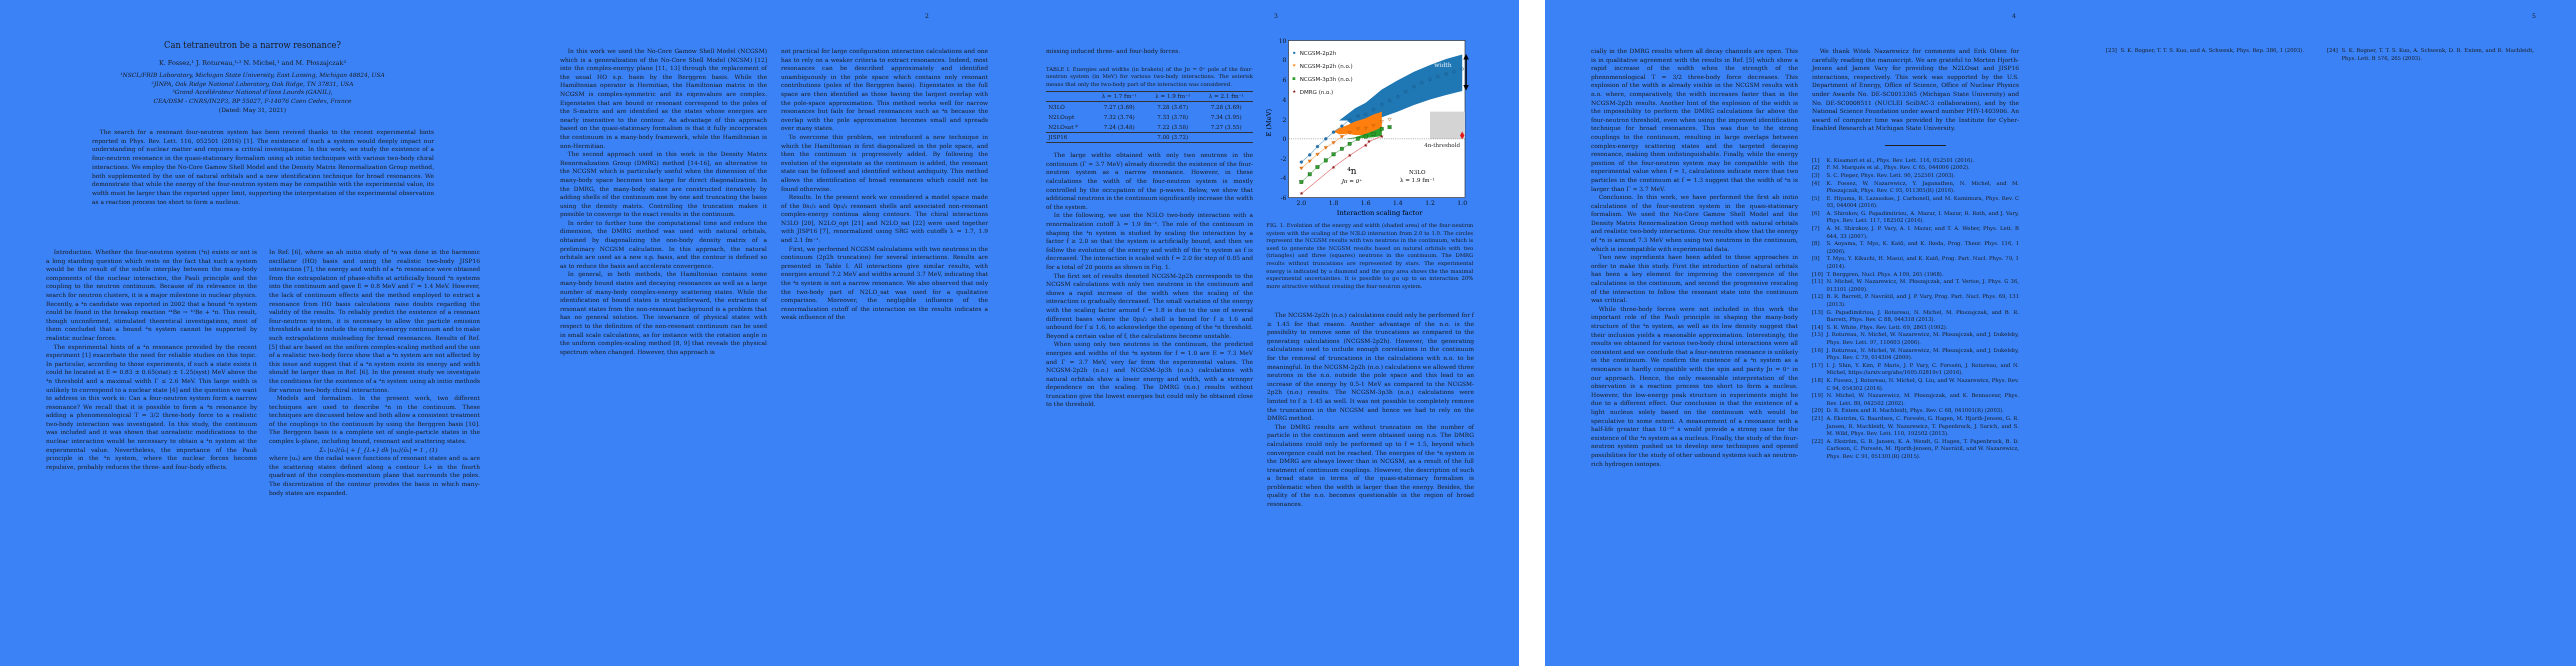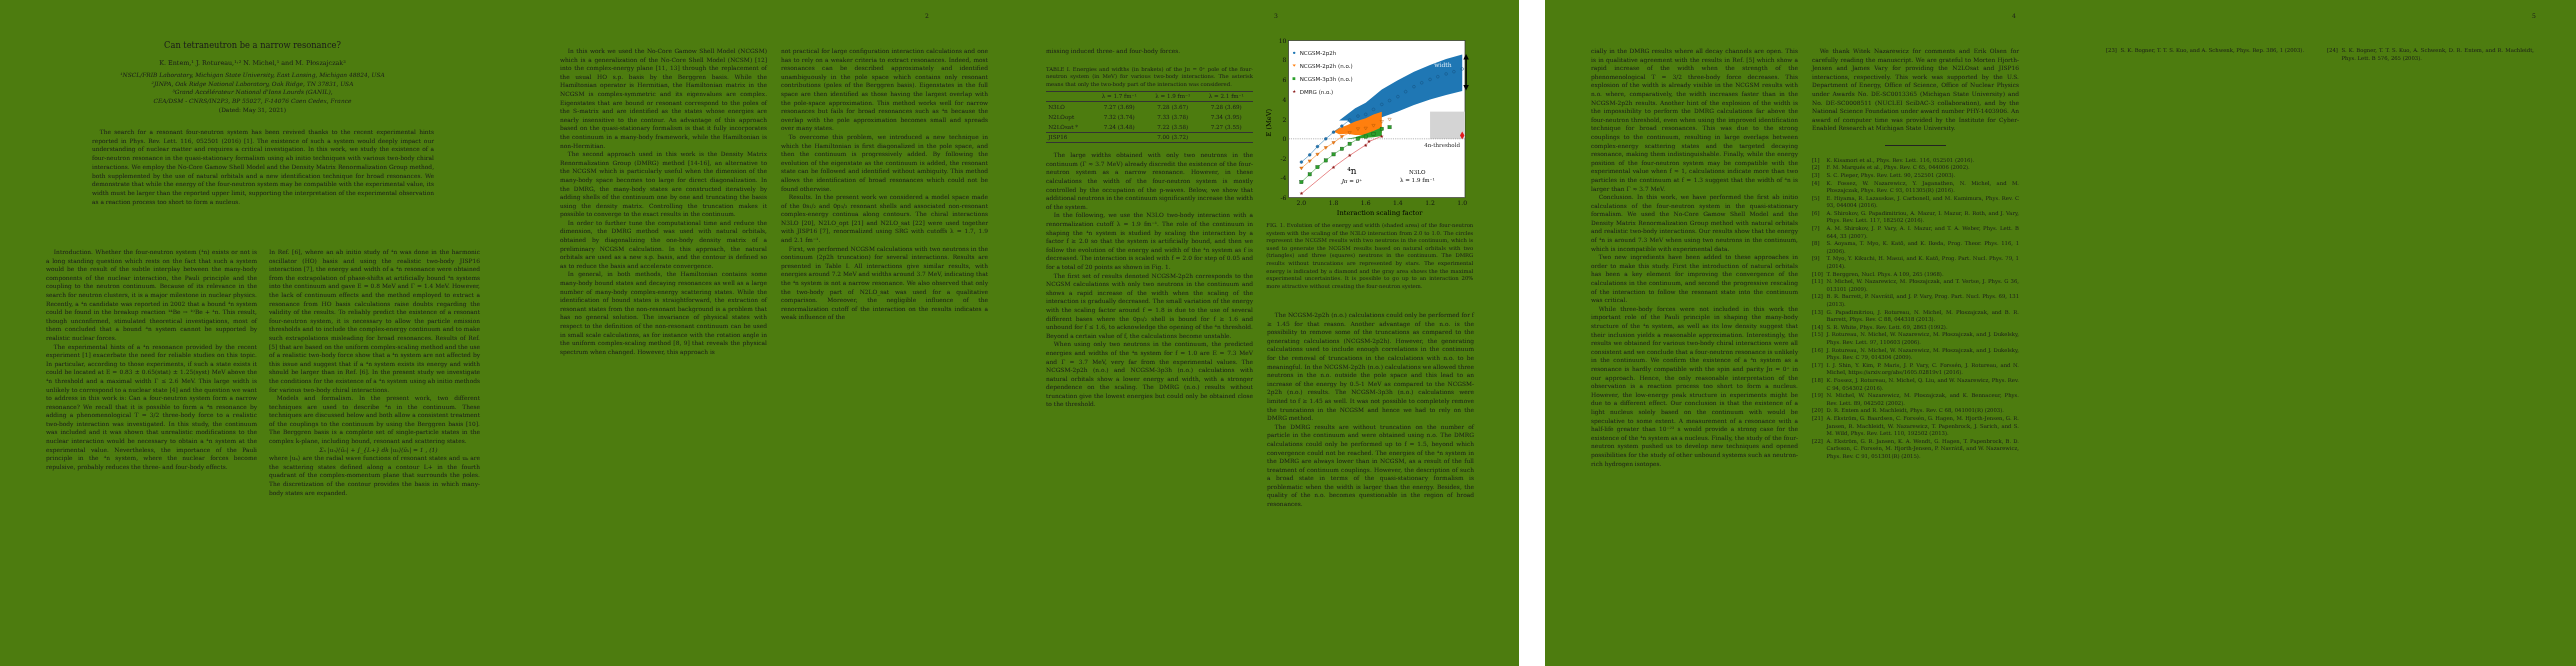--- a/index.html
+++ b/index.html
@@ -1,17 +1,17 @@
 <!DOCTYPE html>
 <html style="font-size:9px"><head>
 <meta charset="utf-8">
 <style>
   html,body{margin:0;padding:0;background:#ffffff;}
   body{width:2576px;height:667px;position:relative;overflow:hidden;font-family:"DejaVu Serif",serif;color:#1a1a1a;}
-  .page{position:absolute;top:0;height:667px;background:#4d7c0f;}
+  .page{position:absolute;top:0;height:667px;background:#3b82f6;}
   .pnum{position:absolute;top:12.2px;font-size:6.1px;}
   .col{position:absolute;font-size:5.9px;line-height:8.6px;text-align:justify;hyphens:auto;}
   .col p{margin:0;text-indent:7.8px;}
   .col p.noind{text-indent:0;}
   .stamp{position:absolute;left:2.2px;top:456px;transform:rotate(-90deg);transform-origin:left top;font-family:"Liberation Serif",serif;font-size:16.7px;color:#8a8a8a;white-space:nowrap;letter-spacing:0.6px;}
   .title{position:absolute;left:83px;width:339px;top:40px;text-align:center;font-size:8.3px;}
   .authors{position:absolute;left:83px;width:339px;top:59px;text-align:center;font-size:6.4px;}
   .affil{position:absolute;left:83px;width:339px;top:71px;text-align:center;font-size:5.9px;font-style:italic;line-height:8.7px;}
   .dated{font-style:normal;}
   .abstract{position:absolute;left:92px;width:342px;top:128px;font-size:5.9px;line-height:8.7px;text-align:justify;text-indent:7.8px;}
@@ -30,21 +30,21 @@
   .fig{position:absolute;}
   .legend text{font-family:"DejaVu Sans",sans-serif;}
 </style>
 </head>
 <body>
 
 <div class="stamp">arXiv:1612.01483v1  [nucl-th]  5 Dec 2016</div>
 
 <div class="page" style="left:0;width:514px;">
   <div class="title">Can tetraneutron be a narrow resonance?</div>
-  <div class="authors">K. Entem,¹ J. Rotureau,¹˒² N. Michel,¹ and M. Płoszajczak³</div>
+  <div class="authors">K. Fossez,¹ J. Rotureau,¹˒² N. Michel,¹ and M. Płoszajczak³</div>
   <div class="affil">
     <div>¹NSCL/FRIB Laboratory, Michigan State University, East Lansing, Michigan 48824, USA</div>
     <div>²JINPA, Oak Ridge National Laboratory, Oak Ridge, TN 37831, USA</div>
     <div>³Grand Accélérateur National d'Ions Lourds (GANIL),</div>
     <div>CEA/DSM - CNRS/IN2P3, BP 55027, F-14076 Caen Cedex, France</div>
     <div class="dated">(Dated: May 31, 2021)</div>
   </div>
   <div class="abstract">The search for a resonant four-neutron system has been revived thanks to the recent experimental hints reported in Phys. Rev. Lett. 116, 052501 (2016) [1]. The existence of such a system would deeply impact our understanding of nuclear matter and requires a critical investigation. In this work, we study the existence of a four-neutron resonance in the quasi-stationary formalism using ab initio techniques with various two-body chiral interactions. We employ the No-Core Gamow Shell Model and the Density Matrix Renormalization Group method, both supplemented by the use of natural orbitals and a new identification technique for broad resonances. We demonstrate that while the energy of the four-neutron system may be compatible with the experimental value, its width must be larger than the reported upper limit, supporting the interpretation of the experimental observation as a reaction process too short to form a nucleus.</div>
   <div class="col" style="left:46px;top:248px;width:211px;">
     <p>Introduction. Whether the four-neutron system (⁴n) exists or not is a long standing question which rests on the fact that such a system would be the result of the subtle interplay between the many-body components of the nuclear interaction, the Pauli principle and the coupling to the neutron continuum. Because of its relevance in the search for neutron clusters, it is a major milestone in nuclear physics. Recently, a ⁴n candidate was reported in 2002 that a bound ⁴n system could be found in the breakup reaction ¹⁴Be → ¹⁰Be + ⁴n. This result, though unconfirmed, stimulated theoretical investigations, most of them concluded that a bound ⁴n system cannot be supported by realistic nuclear forces.</p>

